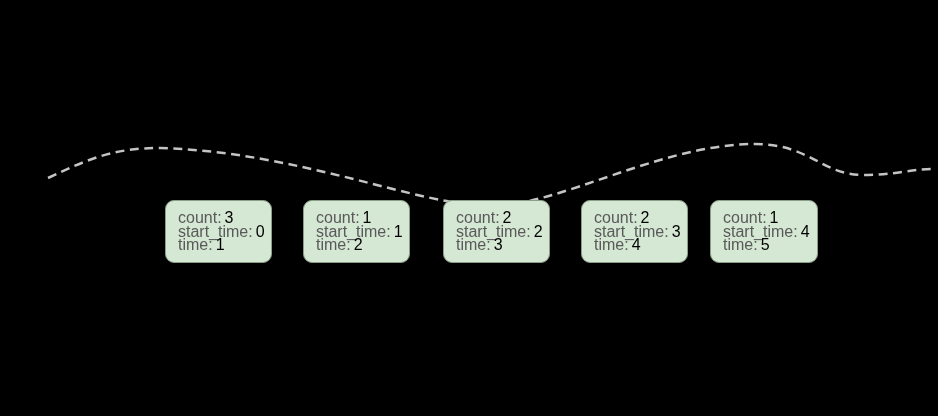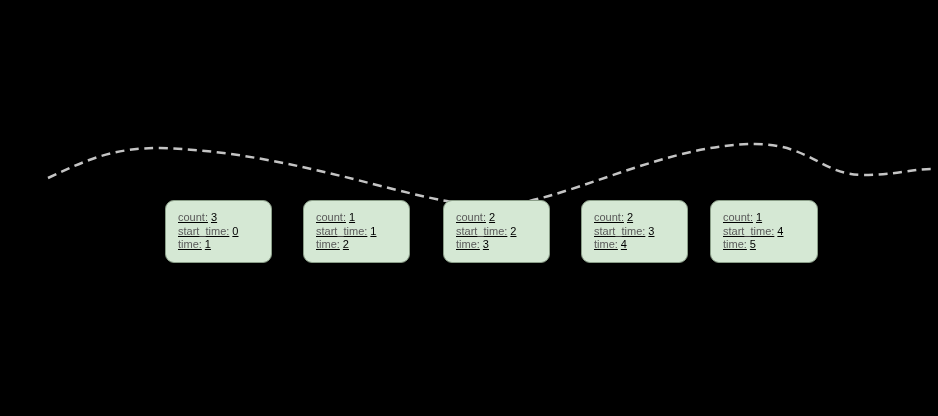--- a/index.html
+++ b/index.html
@@ -43,24 +43,23 @@
     width: 107px;
     height: 63px;
     background: var(--node-fill);
     border: 1px solid var(--node-border);
     border-radius: 9px;
     z-index: 2;
     display: flex;
     flex-direction: column;
     justify-content: center;
     padding-left: 12px;
-    font-size: 11px;
+    font-size: 16px;
     line-height: 13.5px;
     white-space: nowrap;
-    text-decoration: underline;
   }
   .node .lbl { color: var(--label); }
   .node .val { color: var(--value); margin-left: 3px; }
   .n1 { left: 165px; }
   .n2 { left: 303px; }
   .n3 { left: 443px; }
   .n4 { left: 581px; }
   .n5 { left: 710px; width: 108px; }
 </style>
 </head>

